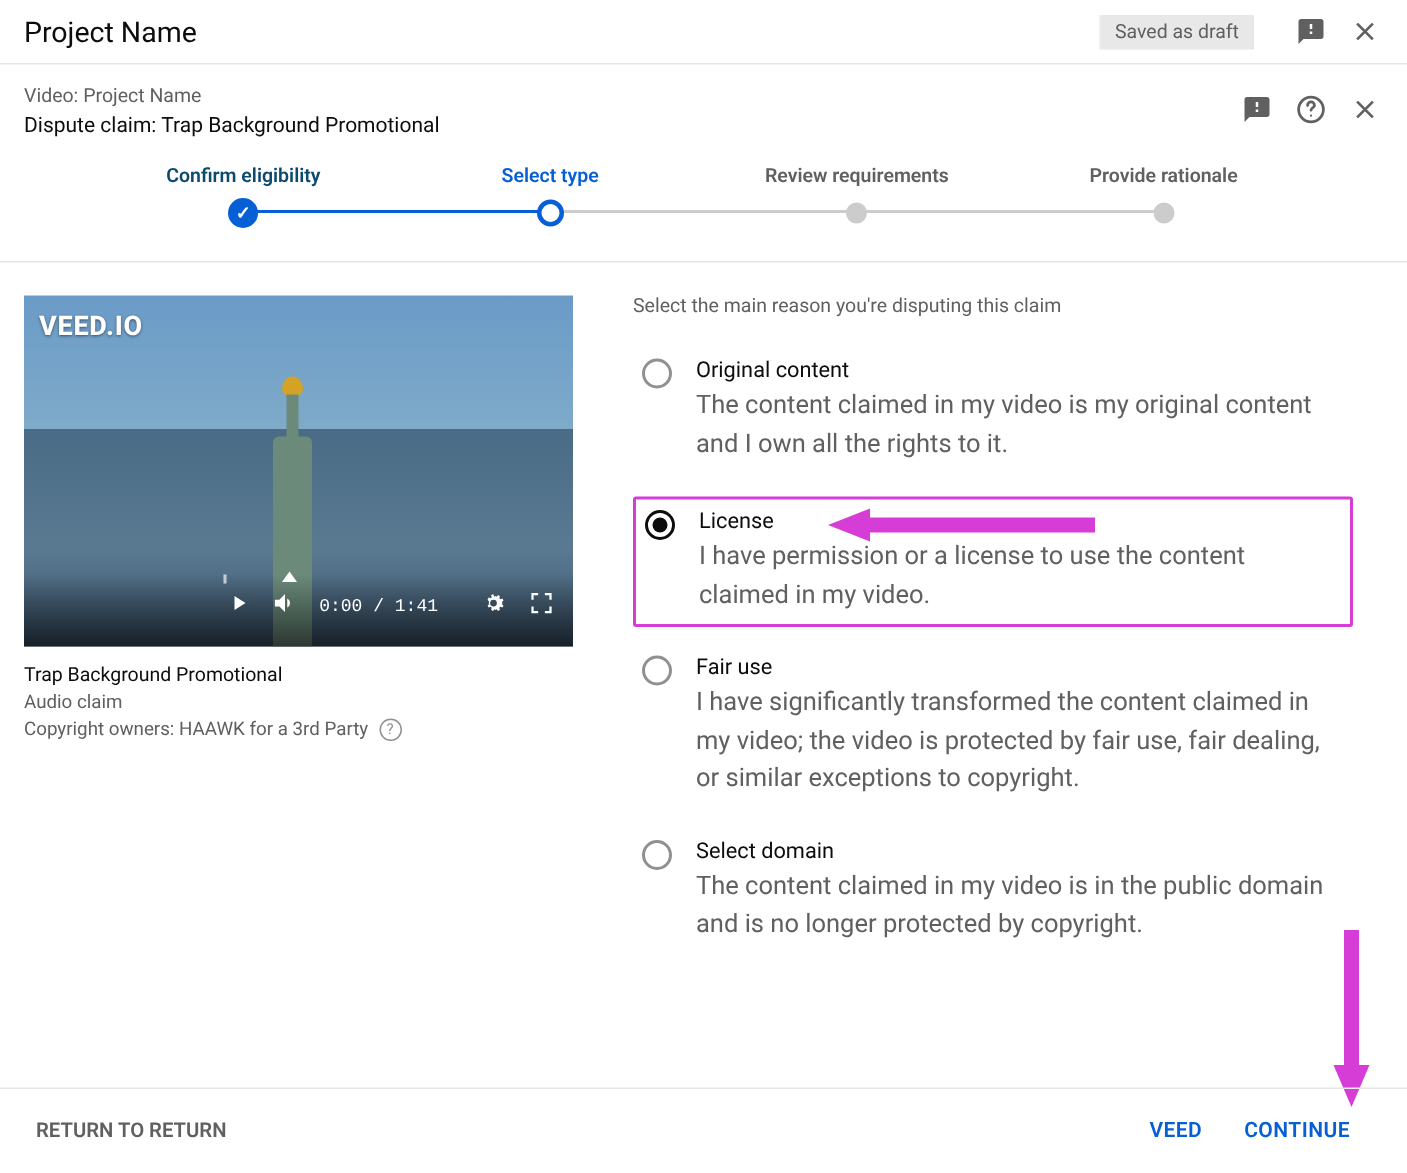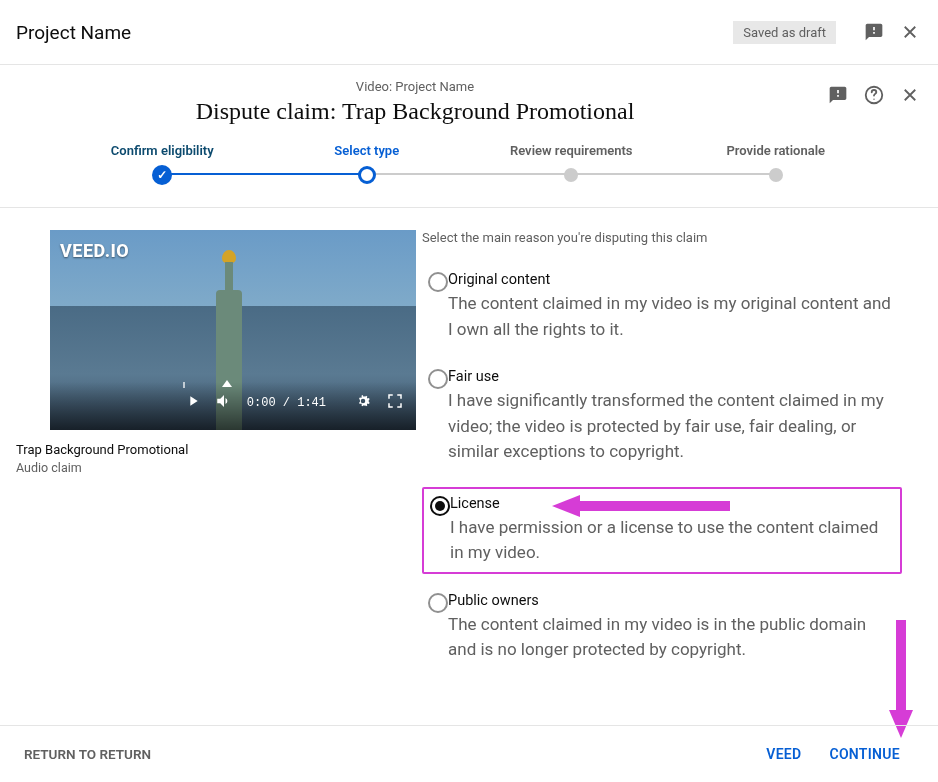--- a/index.html
+++ b/index.html
@@ -8,21 +8,21 @@
       background: #fff;
       color: #0d0d0d;
       width: 938px;
       height: 782px;
       position: relative;
       overflow: hidden;
     }
     .top-bar {
       display: flex;
       align-items: center;
-      padding: 20px 16px;
+      padding: 9px 16px;
       border-bottom: 1px solid #e5e5e5;
     }
     .top-title {
       font-size: 19px;
       font-weight: 400;
       flex: 1;
     }
     .saved-badge {
       background: #e8e8e8;
       color: #5f5f5f;
@@ -38,32 +38,30 @@
       align-items: center;
       justify-content: center;
       color: #606060;
       cursor: pointer;
       margin-left: 12px;
     }
     .sub-header {
       padding: 14px 16px 0 16px;
       display: flex;
       align-items: flex-start;
-      text-align: center;
     }
     .sub-left { flex: 1; }
     .breadcrumb {
       font-size: 13px;
       color: #606060;
       margin-bottom: 4px;
     }
     .dispute-title {
-      font-size: 24px;
+      font-size: 14px;
       font-weight: 400;
-      font-family: Liberation Serif, serif;
     }
     .sub-icons {
       display: flex;
       align-items: center;
       padding-top: 4px;
     }
     .stepper {
       display: flex;
       align-items: flex-start;
       padding: 18px 60px 22px 60px;
@@ -129,24 +127,23 @@
     .step-line.active { background: #065fd4; }
 
     .content {
       display: flex;
       padding: 22px 16px 0 16px;
       gap: 40px;
     }
     .video-col { width: 366px; flex-shrink: 0; }
     .video-player {
       width: 366px;
-      height: 200px;
+      height: 234px;
       background: linear-gradient(to bottom, #6a9bc7 0%, #7faac9 38%, #4a6b85 38%, #5a7a92 72%, #3a5065 100%);
       position: relative;
-      margin-left: 34px;
     }
     .watermark {
       position: absolute;
       top: 10px;
       left: 10px;
       color: #fff;
       font-weight: 800;
       font-size: 18px;
       letter-spacing: 0.5px;
       text-shadow: 0 1px 2px rgba(0,0,0,0.5);
@@ -205,20 +202,21 @@
       align-items: center; justify-content: center;
       font-size: 10px; color: #909090; margin-left: 4px;
       vertical-align: middle;
     }
 
     .reasons-col { flex: 1; padding-right: 20px; }
     .prompt { font-size: 13px; color: #606060; margin-bottom: 22px; }
     .option {
       display: flex;
       align-items: flex-start;
+      gap: 16px;
       margin-bottom: 18px;
       padding: 4px 6px;
       cursor: pointer;
     }
     .radio {
       width: 20px; height: 20px; flex-shrink: 0;
       border: 2px solid #909090; border-radius: 50%;
       margin-top: 1px;
       position: relative;
     }
@@ -370,59 +368,63 @@
                 <path d="M19.4 13l.6-1-.6-1 1.5-1.2-1-1.7-1.9.5-.8-.8.5-1.9-1.7-1-1.2 1.5-1-.6-1 .6L11.6 4l-1.7 1 .5 1.9-.8.8-1.9-.5-1 1.7L8.2 11l-.6 1 .6 1-1.5 1.2 1 1.7 1.9-.5.8.8-.5 1.9 1.7 1 1.2-1.5 1 .6 1-.6 1.2 1.5 1.7-1-.5-1.9.8-.8 1.9.5 1-1.7L19.4 13zM12 15a3 3 0 110-6 3 3 0 010 6z"></path>
               </svg></span>
           <span><svg width="18" height="18" viewBox="0 0 24 24" fill="none" stroke="#fff" stroke-width="2">
                 <path d="M4 9V4h5M20 9V4h-5M4 15v5h5M20 15v5h-5"></path>
               </svg></span>
         </div>
       </div>
     </div>
     <div class="video-title">Trap Background Promotional</div>
     <div class="video-sub">Audio claim</div>
+    <div class="video-sub">
+      <span>Copyright owners: HAAWK for a 3rd Party</span>
+      <span class="help-circ">?</span>
+    </div>
   </div>
 
   <div class="reasons-col">
     <div class="prompt">Select the main reason you're disputing this claim</div>
 
     <div class="option">
       <div class="radio"></div>
       <div>
         <div class="opt-title">Original content</div>
         <div class="opt-desc">The content claimed in my video is my original content and I own all the rights to it.</div>
       </div>
     </div>
 
+    <div class="option highlight">
+      <div class="radio selected"></div>
+      <div>
+        <div class="opt-title">License</div>
+        <div class="opt-desc">I have permission or a license to use the content claimed in my video.</div>
+      </div>
+      <div class="arrow-h">
+        <svg width="180" height="26" viewBox="0 0 180 26">
+            <path d="M180 13 H28" stroke="#d63cd6" stroke-width="10" fill="none"></path>
+            <path d="M30 2 L2 13 L30 24 Z" fill="#d63cd6"></path>
+          </svg>
+      </div>
+    </div>
+
     <div class="option">
       <div class="radio"></div>
       <div>
         <div class="opt-title">Fair use</div>
         <div class="opt-desc">I have significantly transformed the content claimed in my video; the video is protected by fair use, fair dealing, or similar exceptions to copyright.</div>
       </div>
     </div>
 
-    <div class="option highlight">
-      <div class="radio selected"></div>
-      <div>
-        <div class="opt-title">License</div>
-        <div class="opt-desc">I have permission or a license to use the content claimed in my video.</div>
-      </div>
-      <div class="arrow-h">
-        <svg width="180" height="26" viewBox="0 0 180 26">
-            <path d="M180 13 H28" stroke="#d63cd6" stroke-width="10" fill="none"></path>
-            <path d="M30 2 L2 13 L30 24 Z" fill="#d63cd6"></path>
-          </svg>
-      </div>
-    </div>
-
     <div class="option">
       <div class="radio"></div>
       <div>
-        <div class="opt-title">Public owners</div>
+        <div class="opt-title">Select domain</div>
         <div class="opt-desc">The content claimed in my video is in the public domain and is no longer protected by copyright.</div>
       </div>
     </div>
   </div>
 </div>
 
 <div class="arrow-v">
   <svg width="30" height="118" viewBox="0 0 30 118">
       <path d="M15 0 V92" stroke="#d63cd6" stroke-width="10" fill="none"></path>
       <path d="M3 90 L15 118 L27 90 Z" fill="#d63cd6"></path>

